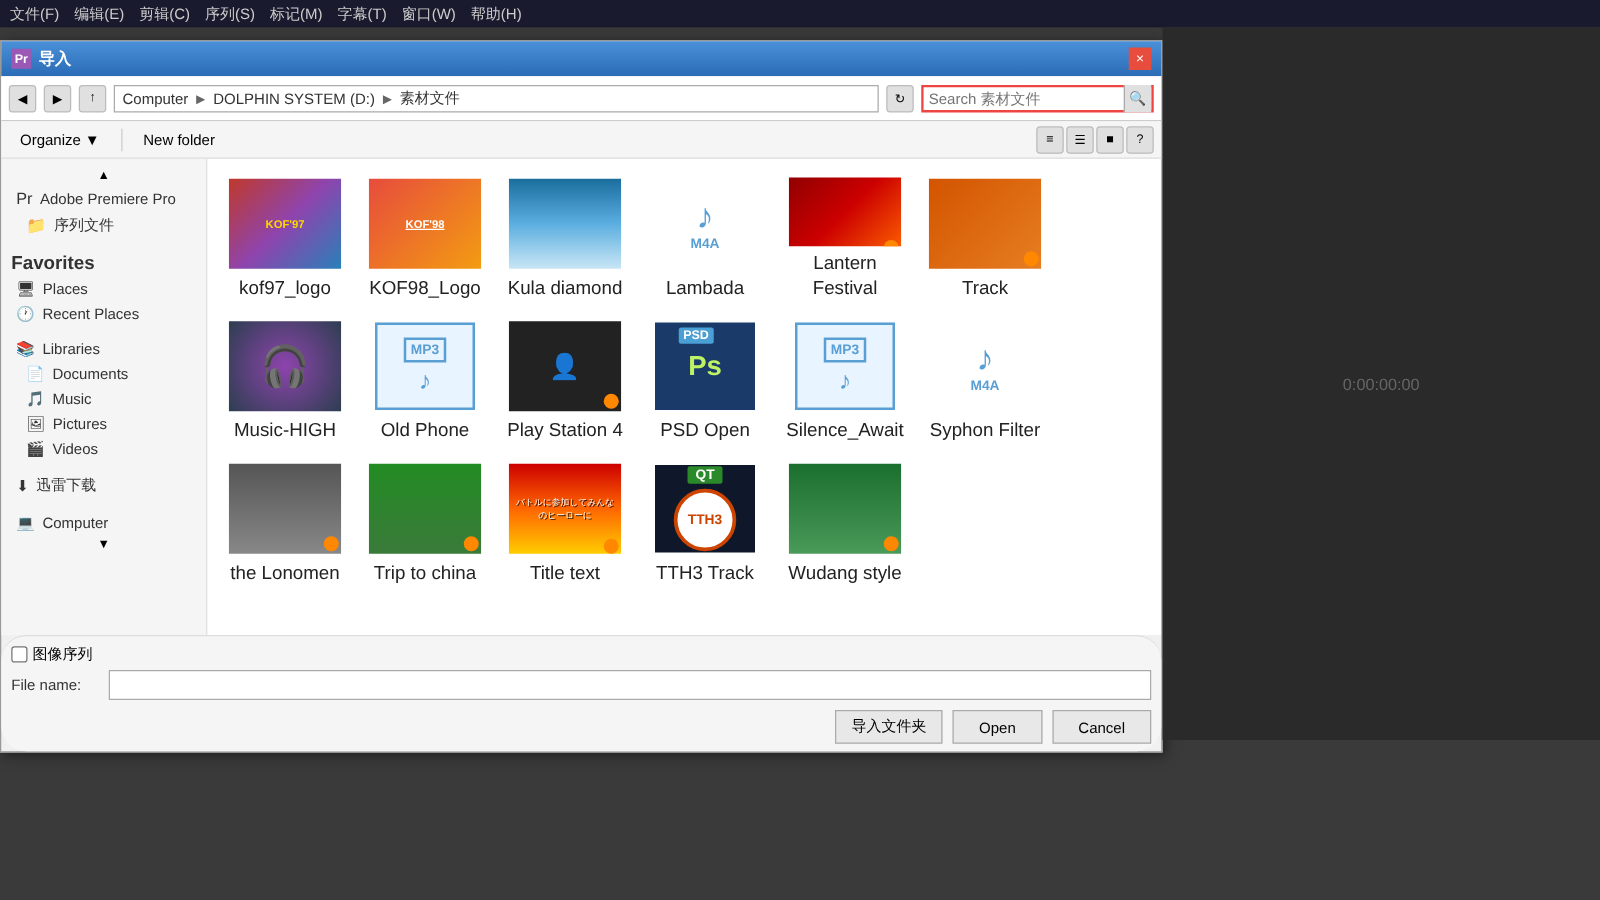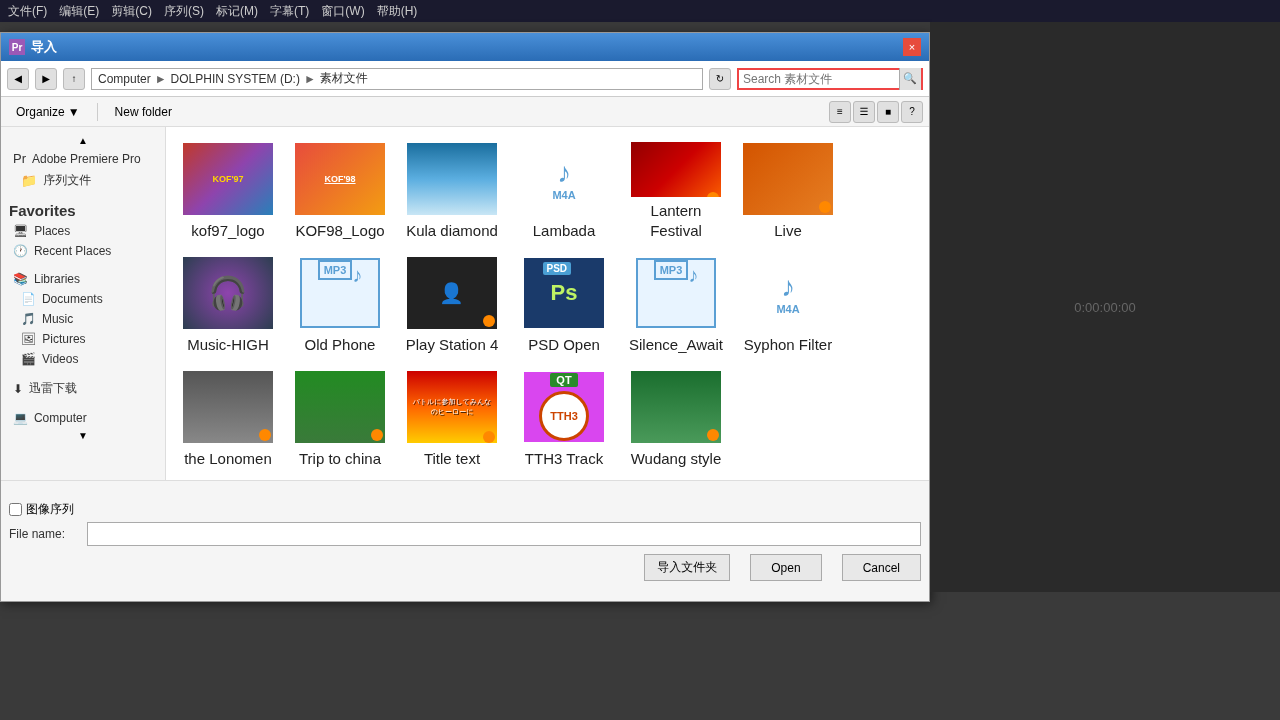--- a/index.html
+++ b/index.html
@@ -252,21 +252,22 @@
       margin-top: 4px;
       word-break: break-word;
       line-height: 1.3;
     }
     .thumb-mp3 {
       background: #e8f4ff;
       border: 2px solid #5a9fd4;
       width: 80px;
       height: 70px;
       display: flex;
-      align-items: flex-start;
+      flex-direction: column;
+      align-items: center;
       justify-content: center;
       font-size: 11px;
       font-weight: bold;
       color: #5a9fd4;
     }
     .thumb-m4a {
       background: white;
       width: 80px;
       height: 70px;
       display: flex;
@@ -277,37 +278,38 @@
     .thumb-psd {
       background: #1a3a6a;
       width: 80px;
       height: 70px;
       display: flex;
       align-items: center;
       justify-content: center;
       position: relative;
     }
     .thumb-qt {
-      background: #d946ef;
+      background: #0f172a;
       width: 80px;
       height: 70px;
       display: flex;
       flex-direction: column;
       align-items: center;
       justify-content: center;
     }
 
     
     .bottom-bar {
       background: #f5f5f5;
       border-top: 1px solid #ddd;
-      padding: 20px 8px;
+      padding: 6px 8px;
       display: flex;
       flex-direction: column;
       gap: 4px;
+      border-radius: 20px;
     }
     .checkbox-row {
       display: flex;
       align-items: center;
       gap: 4px;
       font-size: 12px;
     }
     .filename-row {
       display: flex;
       align-items: center;
@@ -324,21 +326,21 @@
     .filetype-select {
       width: 180px;
       height: 24px;
       border: 1px solid #aaa;
       font-size: 12px;
       background: white;
     }
     .action-btns {
       display: flex;
       justify-content: flex-end;
-      gap: 20px;
+      gap: 8px;
       margin-top: 4px;
     }
     .btn-primary {
       background: #e8e8e8;
       border: 1px solid #aaa;
       padding: 4px 20px;
       font-size: 12px;
       cursor: pointer;
       min-width: 70px;
     }
@@ -668,21 +670,21 @@
             </div>
             <div class="file-label">Lantern Festival</div>
           </div>
 
           <div class="file-item">
             <div class="file-thumb">
               <div class="live-thumb" style="position:relative;">
                 <div class="video-overlay"></div>
               </div>
             </div>
-            <div class="file-label">Live</div>
+            <div class="file-label">Track</div>
           </div>
 
           <div class="file-item">
             <div class="file-thumb">
               <div class="music-high-thumb">
                 <span style="font-size:32px;">🎧</span>
               </div>
             </div>
             <div class="file-label">Music-HIGH</div>
           </div>

